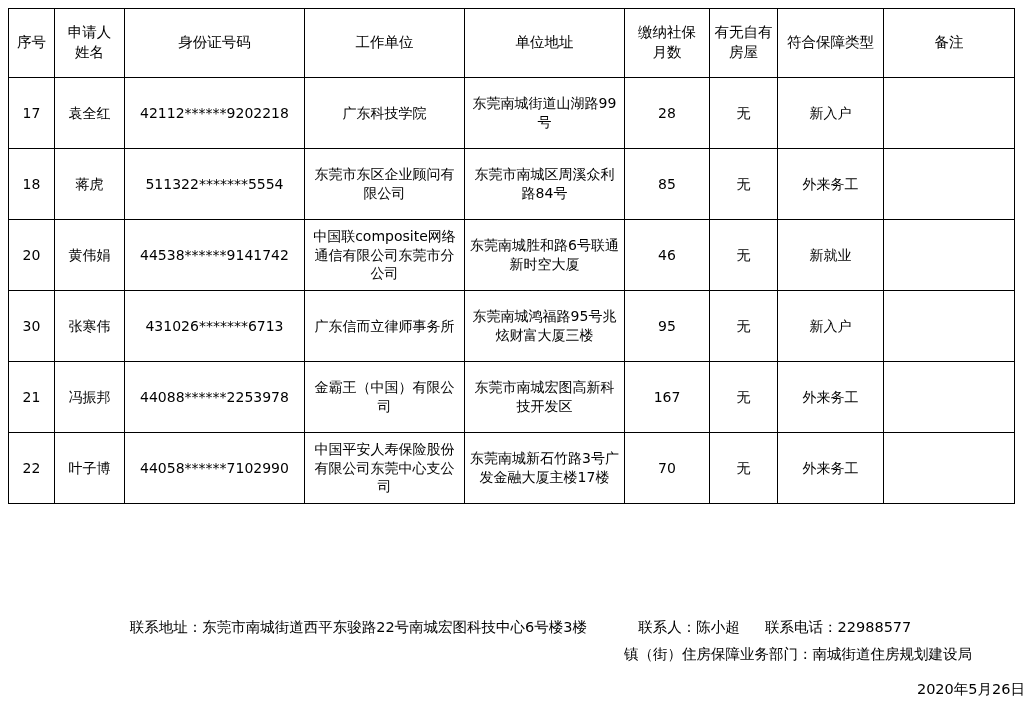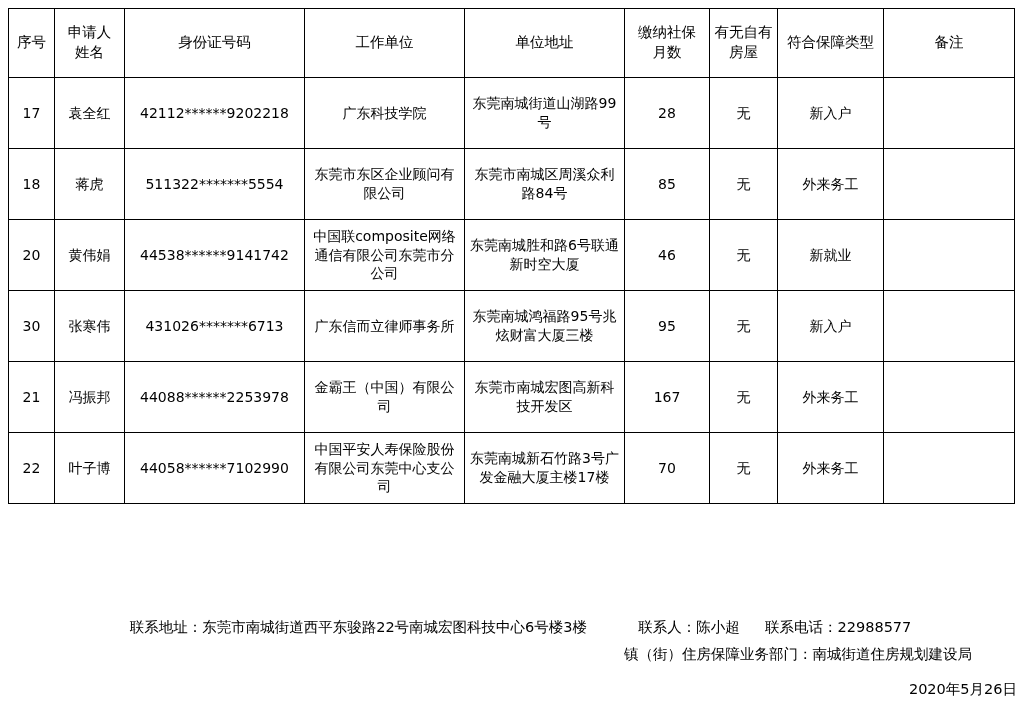--- a/index.html
+++ b/index.html
@@ -82,21 +82,20 @@
   }
   .footer-line2 {
     text-align: right;
     margin-top: 8px;
     padding-right: 53px;
     font-size: 14.5px;
   }
   .footer-line3 {
     text-align: right;
     margin-top: 16px;
-    padding-right: 8px;
     font-size: 14.5px;
   }
   .footer-block {
     position: absolute;
     left: 16px;
     right: 0;
     top: 610px;
   }
 </style>
 </head>

